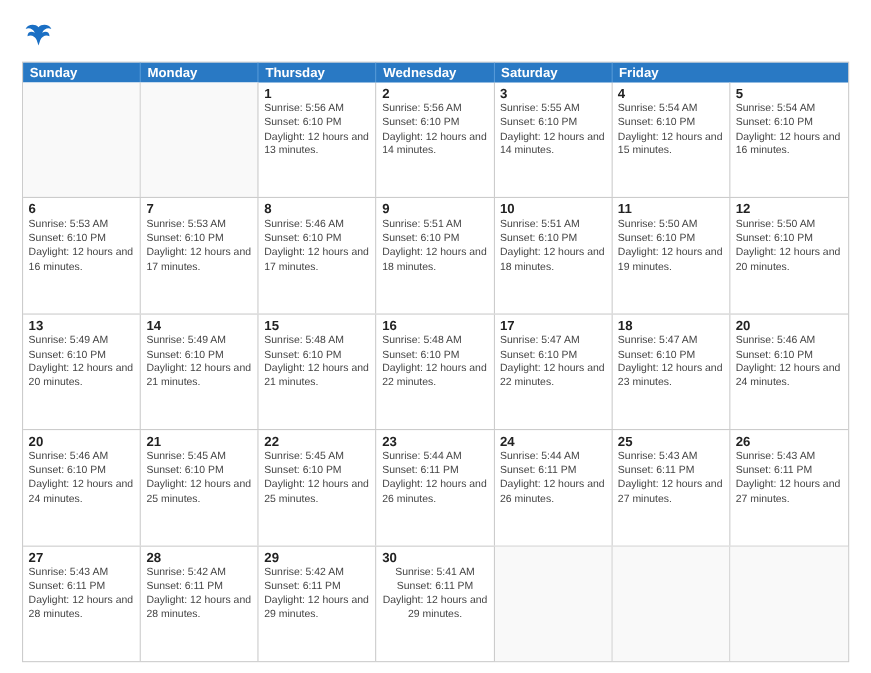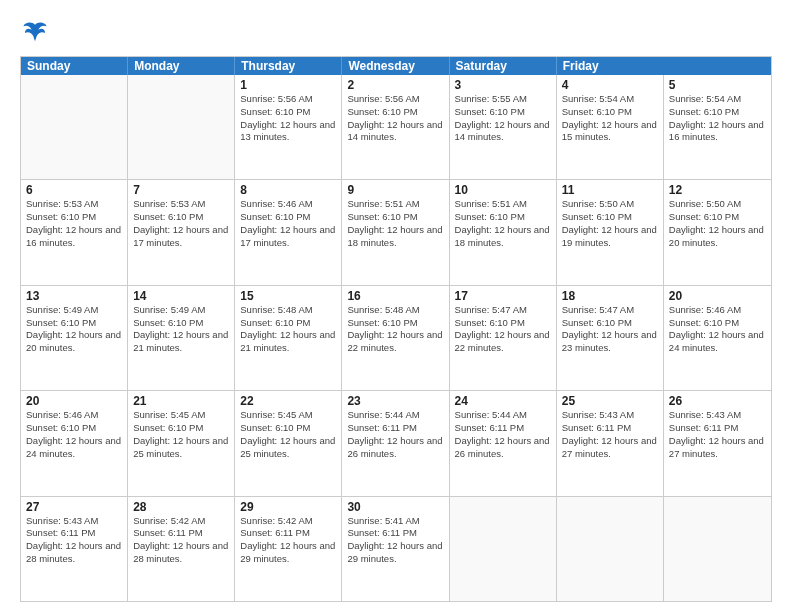--- a/index.html
+++ b/index.html
@@ -318,21 +318,21 @@
 Daylight: 12 hours and 28 minutes.</div>
           </div>
           <div class="cal-cell">
             <span class="day-num">29</span>
             <div class="day-info" style="white-space: pre-line;">Sunrise: 5:42 AM
 Sunset: 6:11 PM
 Daylight: 12 hours and 29 minutes.</div>
           </div>
           <div class="cal-cell">
             <span class="day-num">30</span>
-            <div class="day-info" style="white-space: pre-line;">Sunrise: 5:41 AM
+            <div class="day-info" style="white-space: pre-line; text-align: center;">Sunrise: 5:41 AM
 Sunset: 6:11 PM
 Daylight: 12 hours and 29 minutes.</div>
           </div>
           <div class="cal-cell empty"></div>
           <div class="cal-cell empty"></div>
           <div class="cal-cell empty"></div>
         </div>
       </div>
   </div>
 </div>

